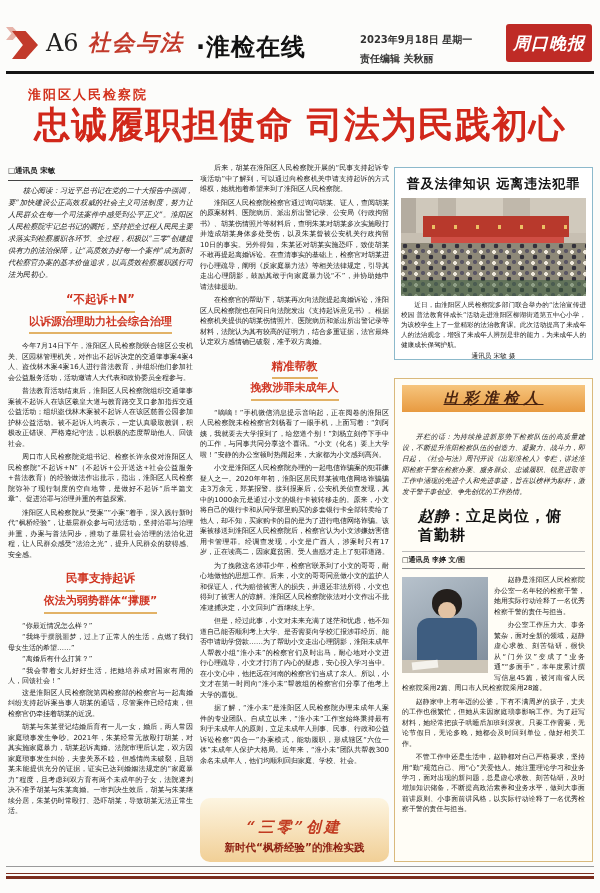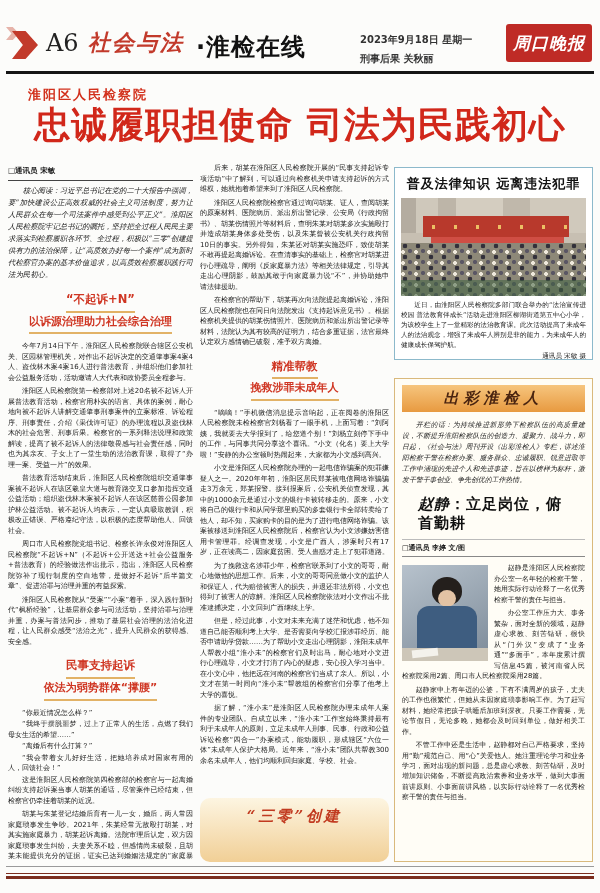--- a/index.html
+++ b/index.html
@@ -31,21 +31,21 @@
   .col p{margin:0 0 3px;text-indent:2em;text-align:justify;}
   .col p.dlg{margin:0 0 1px;}
   .byline{font-size:7.5px;font-weight:bold;border-bottom:1px solid #444;padding:2px 0 4px;margin-bottom:4px;}
   .lead{font-family:"DejaVu Serif",serif;font-style:italic;font-size:7.4px;line-height:1.62;margin-top:4px;}
   .subhead{text-align:center;color:#cf3522;font-weight:bold;margin:9px 0 7px;line-height:1.7;}
   .subhead span{display:inline-block;border-bottom:2px solid #e2b266;padding-bottom:1px;}
   .subhead .l1{font-size:11.5px;}
   .subhead .l2{font-size:11px;}
   
   .midbox{position:absolute;left:200px;top:798px;width:189px;height:64px;box-sizing:border-box;
-          background:linear-gradient(180deg,#fdf5e1,#f1cf96);border-radius:10px;text-align:center;padding-top:9px;}
+          background:linear-gradient(180deg,#fdf5e1,#f1cf96);border-radius:10px;text-align:center;padding-top:20px;}
   .midbox .t1{font-family:"DejaVu Serif",serif;font-style:italic;font-weight:bold;color:#c13a20;
               font-size:15px;letter-spacing:3px;}
   .midbox .t2{color:#8d2012;font-weight:bold;font-size:10.5px;margin-top:4px;}
   
   .box1{position:absolute;left:394px;top:167px;width:199px;height:193px;box-sizing:border-box;
         border:1px solid #8cb9cb;background:#fff;padding:5px 6px;}
   .box1 h3{margin:2px 0 5px;font-size:13px;text-align:center;letter-spacing:1px;color:#111;}
   .photo-crowd{position:relative;height:98px;overflow:hidden;background:#c7bfb2;}
   .pc-bldg{position:absolute;top:0;left:0;right:0;height:36%;
            background:linear-gradient(90deg,#b4aca0 0 8%,#cfc8bb 8% 20%,#bdb5a8 20% 30%,#d4cdc0 30% 55%,#c0b8ab 55% 70%,#d0c9bc 70% 100%);}
@@ -53,26 +53,26 @@
            background-image:repeating-linear-gradient(90deg,transparent 0 9px,rgba(245,215,110,.85) 9px 12px,transparent 12px 22px);
            background-size:100% 4px;background-position:0 55%;background-repeat:no-repeat;}
   .pc-stage{position:absolute;top:40%;left:16%;right:12%;height:9%;background:#cf4e44;}
   .pc-crowd{position:absolute;bottom:0;left:0;right:0;height:54%;background-color:#8d8878;
            background-image:radial-gradient(circle at 4px 3px,#32303a 2px,transparent 2.6px),
                             radial-gradient(circle at 9px 8px,#5a5664 1.8px,transparent 2.4px),
                             radial-gradient(circle at 2px 9px,#efe9dc 1.6px,transparent 2.2px);
            background-size:13px 11px;}
   .pc-floor{position:absolute;bottom:0;left:0;right:0;height:16%;background:rgba(64,98,66,.55);}
   .box1 .caption{font-size:6.6px;text-align:justify;text-indent:2em;line-height:1.5;margin:5px 0 0;}
-  .box1 .credit{display:block;text-align:right;font-size:6.6px;margin-top:2px;}
+  .box1 .credit{display:block;text-align:center;font-size:6.6px;margin-top:2px;}
   .box2{position:absolute;left:394px;top:378px;width:199px;height:484px;box-sizing:border-box;
         border:1px solid #d9b97c;background:#fffdf6;padding:6px 7px;}
-  .band{height:27px;margin-bottom:8px;background:linear-gradient(180deg,#f6c57e,#e89a40);
+  .band{height:27px;margin-bottom:20px;background:linear-gradient(180deg,#f6c57e,#e89a40);
         display:flex;align-items:center;justify-content:center;font-family:"DejaVu Serif",serif;
-        font-weight:bold;font-style:italic;font-size:15px;letter-spacing:5px;color:#4a2410;}
+        font-weight:bold;font-style:italic;font-size:15px;letter-spacing:5px;color:#4a2410;text-decoration:underline;}
   .intro{font-family:"DejaVu Serif",serif;font-style:italic;font-size:6.9px;line-height:1.6;
          text-align:justify;text-indent:2em;color:#222;margin:0;}
   .person-head{margin:9px 16px 0;font-size:15px;font-weight:bold;color:#101010;letter-spacing:1px;}
   .person-name{font-family:"DejaVu Serif",serif;font-style:italic;}
   .byline2{font-size:7px;font-weight:bold;border-bottom:1px solid #888;border-top:1px solid #bbb;
            padding:3px 0;margin:6px 0 6px;}
   .portrait{float:left;width:86px;height:96px;margin:2px 6px 2px 0;position:relative;overflow:hidden;
             background:linear-gradient(150deg,#b7c2cc,#7d8b99);}
   .po-hair{position:absolute;left:30px;top:12px;width:30px;height:28px;border-radius:50% 50% 46% 46%;background:#241f1c;}
   .po-face{position:absolute;left:36px;top:25px;width:18px;height:17px;border-radius:50%;background:#e3c3a4;}
@@ -91,37 +91,36 @@
 
 <div class="page">
 
   <div class="chev-echo"></div>
   <div class="chev"></div>
   <div class="edition">A6</div>
   <div class="section">社会与法</div>
   <div class="subsection">·淮检在线</div>
   <div class="dateblock">
     <div>2023年9月18日 星期一</div>
-    <div>刑事后果 关秋丽</div>
+    <div>责任编辑 关秋丽</div>
   </div>
   <div class="masthead">周口晚报</div>
   <div class="hdr-rule"></div>
 
   <div class="kicker">淮阳区人民检察院</div>
   <div class="main-title">忠诚履职担使命 司法为民践初心</div>
 
   <div class="col col-1">
     <div class="byline">□通讯员 宋敏</div>
     <p class="lead">核心阅读：习近平总书记在党的二十大报告中强调，要“加快建设公正高效权威的社会主义司法制度，努力让人民群众在每一个司法案件中感受到公平正义”。淮阳区人民检察院牢记总书记的嘱托，坚持把全过程人民民主要求落实到检察履职各环节、全过程，积极以“三零”创建提供有力的法治保障，让“高质效办好每一个案件”成为新时代检察官办案的基本价值追求，以高质效检察履职践行司法为民初心。</p>
     <div class="subhead">
       <span class="l1">“不起诉+N”</span><br>
       <span class="l2">以诉源治理助力社会综合治理</span>
     </div>
     <p>今年7月14日下午，淮阳区人民检察院联合辖区公安机关、区园林管理机关，对作出不起诉决定的交通肇事案4案4人、盗伐林木案4案16人进行普法教育，并组织他们参加社会公益服务活动，活动邀请人大代表和政协委员全程参与。</p>
-    <p>淮阳区人民检察院第一检察部对上述20名被不起诉人开展普法教育活动，检察官用朴实的语言、具体的案例，耐心地向被不起诉人讲解交通肇事刑事案件的立案标准、诉讼程序、刑事责任，介绍《采伐许可证》的办理流程以及盗伐林木的社会危害、刑事后果。检察官的一系列释法说理和政策解读，提高了被不起诉人的法律敬畏感与社会责任感，同时也为其亲友、子女上了一堂生动的法治教育课，取得了“办理一案、受益一片”的效果。</p>
     <p>普法教育活动结束后，淮阳区人民检察院组织交通肇事案被不起诉人在该区羲皇大道与教育路交叉口参加指挥交通公益活动；组织盗伐林木案被不起诉人在该区慈善公园参加护林公益活动。被不起诉人均表示，一定认真吸取教训，积极改正错误、严格遵纪守法，以积极的态度帮助他人、回馈社会。</p>
     <p>周口市人民检察院党组书记、检察长许永俊对淮阳区人民检察院“不起诉+N”（不起诉+公开送达+社会公益服务+普法教育）的经验做法作出批示，指出，淮阳区人民检察院弥补了现行制度的空白地带，是做好不起诉“后半篇文章”、促进治罪与治理并重的有益探索。</p>
     <p>淮阳区人民检察院从“受案”“小案”着手，深入践行新时代“枫桥经验”，让基层群众参与司法活动，坚持治罪与治理并重，办案与普法同步，推动了基层社会治理的法治化进程，让人民群众感受“法治之光”，提升人民群众的获得感、安全感。</p>
     <div class="subhead">
       <span class="l1">民事支持起诉</span><br>
       <span class="l2">依法为弱势群体“撑腰”</span>
     </div>
     <p class="dlg">“你最近情况怎么样？”</p>
     <p class="dlg">“我终于摆脱噩梦，过上了正常人的生活，点燃了我们母女生活的希望……”</p>
     <p class="dlg">“离婚后有什么打算？”</p>
@@ -140,20 +139,21 @@
     </div>
     <p>“嘀嘀！”手机微信消息提示音响起，正在阅卷的淮阳区人民检察院未检检察官刘杨看了一眼手机，上面写着：“刘阿姨，我就要去大学报到了，给您道个别！”刘杨立刻停下手中的工作，与同事共同分享这个喜讯。“小文（化名）要上大学啦！”安静的办公室顿时热闹起来，大家都为小文感到高兴。</p>
     <p>小文是淮阳区人民检察院办理的一起电信诈骗案的犯罪嫌疑人之一。2020年年初，淮阳区居民郑某被电信网络诈骗骗走3万余元，郑某报警。接到报案后，公安机关侦查发现，其中的1000余元是通过小文的银行卡被转移走的。原来，小文将自己的银行卡和从同学那里购买的多套银行卡全部转卖给了他人，却不知，买家购卡的目的是为了进行电信网络诈骗。该案被移送到淮阳区人民检察院后，检察官认为小文涉嫌妨害信用卡管理罪。经调查发现，小文是广西人，涉案时只有17岁，正在读高二，因家庭贫困、受人蛊惑才走上了犯罪道路。</p>
     <p>为了挽救这名涉罪少年，检察官联系到了小文的哥哥，耐心地做他的思想工作。后来，小文的哥哥同意做小文的监护人和保证人，代为赔偿被害人的损失，并退还非法所得，小文也得到了被害人的谅解。淮阳区人民检察院依法对小文作出不批准逮捕决定，小文回到广西继续上学。</p>
     <p>但是，经过此事，小文对未来充满了迷茫和忧虑，他不知道自己能否顺利考上大学、是否需要向学校汇报涉罪经历、能否申请助学贷款……为了帮助小文走出心理阴影，淮阳未成年人帮教小组“淮小未”的检察官们及时出马，耐心地对小文进行心理疏导，小文才打消了内心的疑虑，安心投入学习当中。在小文心中，他把远在河南的检察官们当成了亲人。所以，小文才在第一时间向“淮小未”帮教组的检察官们分享了他考上大学的喜悦。</p>
     <p>据了解，“淮小未”是淮阳区人民检察院办理未成年人案件的专业团队。自成立以来，“淮小未”工作室始终秉持最有利于未成年人的原则，立足未成年人刑事、民事、行政和公益诉讼检察“四合一”办案模式，能动履职，形成辖区“六位一体”未成年人保护大格局。近年来，“淮小未”团队共帮教300余名未成年人，他们均顺利回归家庭、学校、社会。</p>
   </div>
 
   <div class="midbox">
     <div class="t1">“三零”创建</div>
+    <div class="t2">新时代“枫桥经验”的淮检实践</div>
   </div>
 
   <div class="box1">
     <h3>普及法律知识 远离违法犯罪</h3>
     <div class="photo-crowd">
       <div class="pc-bldg"></div>
       <div class="pc-banner"></div>
       <div class="pc-stage"></div>
       <div class="pc-crowd"></div>
       <div class="pc-floor"></div>

